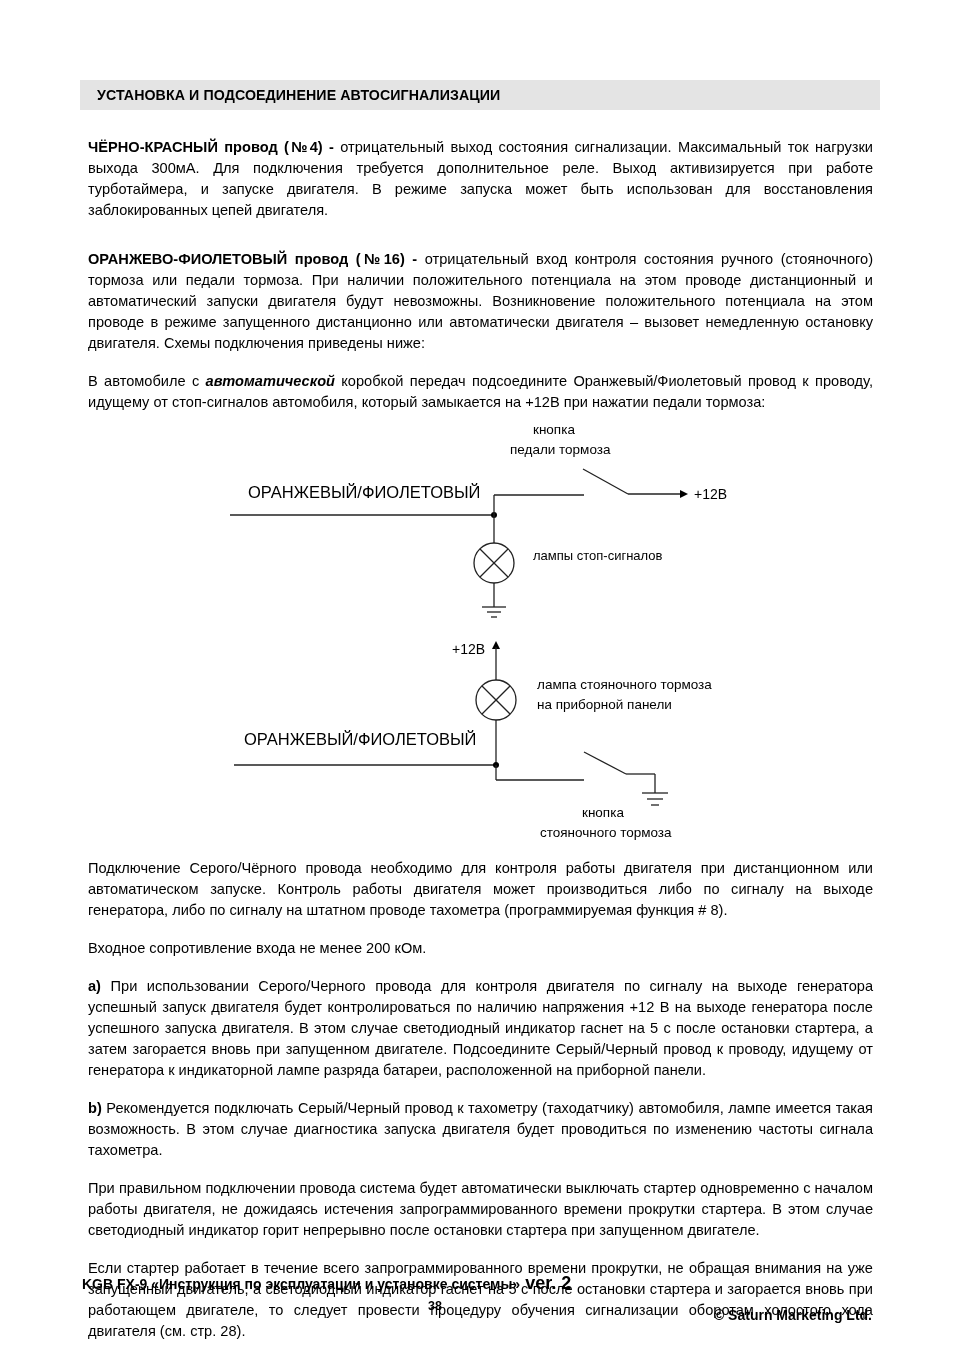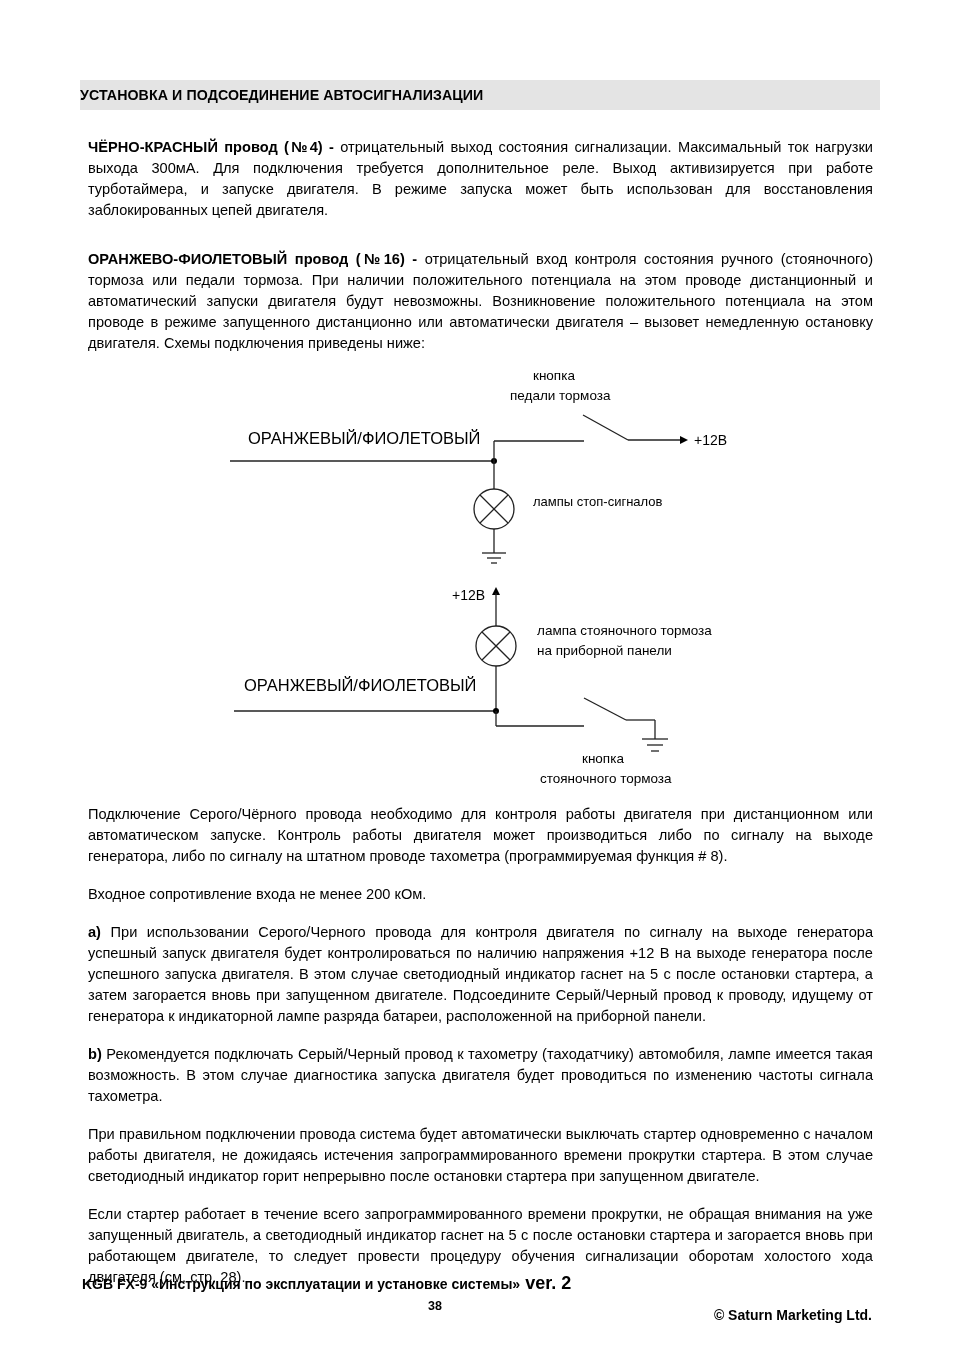--- a/index.html
+++ b/index.html
@@ -2,21 +2,21 @@
 <html><head>
 <meta charset="utf-8">
 <style>
   html, body { margin: 0; padding: 0; background: #ffffff; }
   body { width: 954px; height: 1349px; position: relative; overflow: hidden;
          font-family: "Liberation Sans", sans-serif; color: #000; }
   .page { position: absolute; left: 82px; top: 80px; width: 797px; }
   .section-header { background: #e4e4e4; height: 30px; line-height: 31px;
          padding-left: 0; margin-left: -2px; width: 800px; font-weight: bold;
          font-size: 14.2px; letter-spacing: 0.1px; }
-  .section-header span { padding-left: 0; margin-top: 25px; }
+  .section-header span { padding-left: 17px; margin-top: 25px; }
   .para { font-size: 14.6px; line-height: 21px; text-align: justify;
           margin: 6px; }
   .para b { font-weight: bold; }
   .gap-lg { height: 16px; }
   .gap-sm { height: 5px; }
   .diagram { position: relative; }
   svg text { font-family: "Liberation Sans", sans-serif; }
   .footer { position: absolute; left: 82px; top: 1273px; width: 790px;
             font-size: 14px; font-weight: bold; }
   .footer .left { position: absolute; left: 0; top: 0; }
@@ -37,20 +37,21 @@
   <div style="height:21px"></div>
 
   <p class="para"><b>ЧЁРНО-КРАСНЫЙ провод (№4) -</b><span> отрицательный выход состояния сигнализации. Максимальный ток нагрузки выхода 300мА. Для подключения требуется дополнительное реле. Выход активизируется при работе турботаймера, и запуске двигателя. В режиме запуска может быть использован для восстановления заблокированных цепей двигателя.</span></p>
 
   <div class="gap-lg"></div>
 
   <p class="para"><b>ОРАНЖЕВО-ФИОЛЕТОВЫЙ провод (№16) -</b><span> отрицательный вход контроля состояния ручного (стояночного) тормоза или педали тормоза. При наличии положительного потенциала на этом проводе дистанционный и автоматический запуски двигателя будут невозможны. Возникновение положительного потенциала на этом проводе в режиме запущенного дистанционно или автоматически двигателя – вызовет немедленную остановку двигателя. Схемы подключения приведены ниже:</span></p>
 
   <div class="gap-sm"></div>
 
+  <p class="para"><span>В автомобиле с </span><b><i>автоматической</i></b><span> коробкой передач подсоедините Оранжевый/Фиолетовый провод к проводу, идущему от стоп-сигналов автомобиля, который замыкается на +12В при нажатии педали тормоза:</span></p>
 
   <div class="diagram" style="height:220px; margin-left:146px; width:500px;">
     <svg width="500" height="212" viewBox="0 0 500 212">
       <text x="305" y="15" font-size="13.5">кнопка</text>
       <text x="282" y="35" font-size="13.5">педали тормоза</text>
       <text x="20" y="79" font-size="16.5">ОРАНЖЕВЫЙ/ФИОЛЕТОВЫЙ</text>
 
       <line x1="2" y1="96" x2="266" y2="96" stroke="#222" stroke-width="1.3"></line>
       <circle cx="266" cy="96" r="3" fill="#000"></circle>
 

